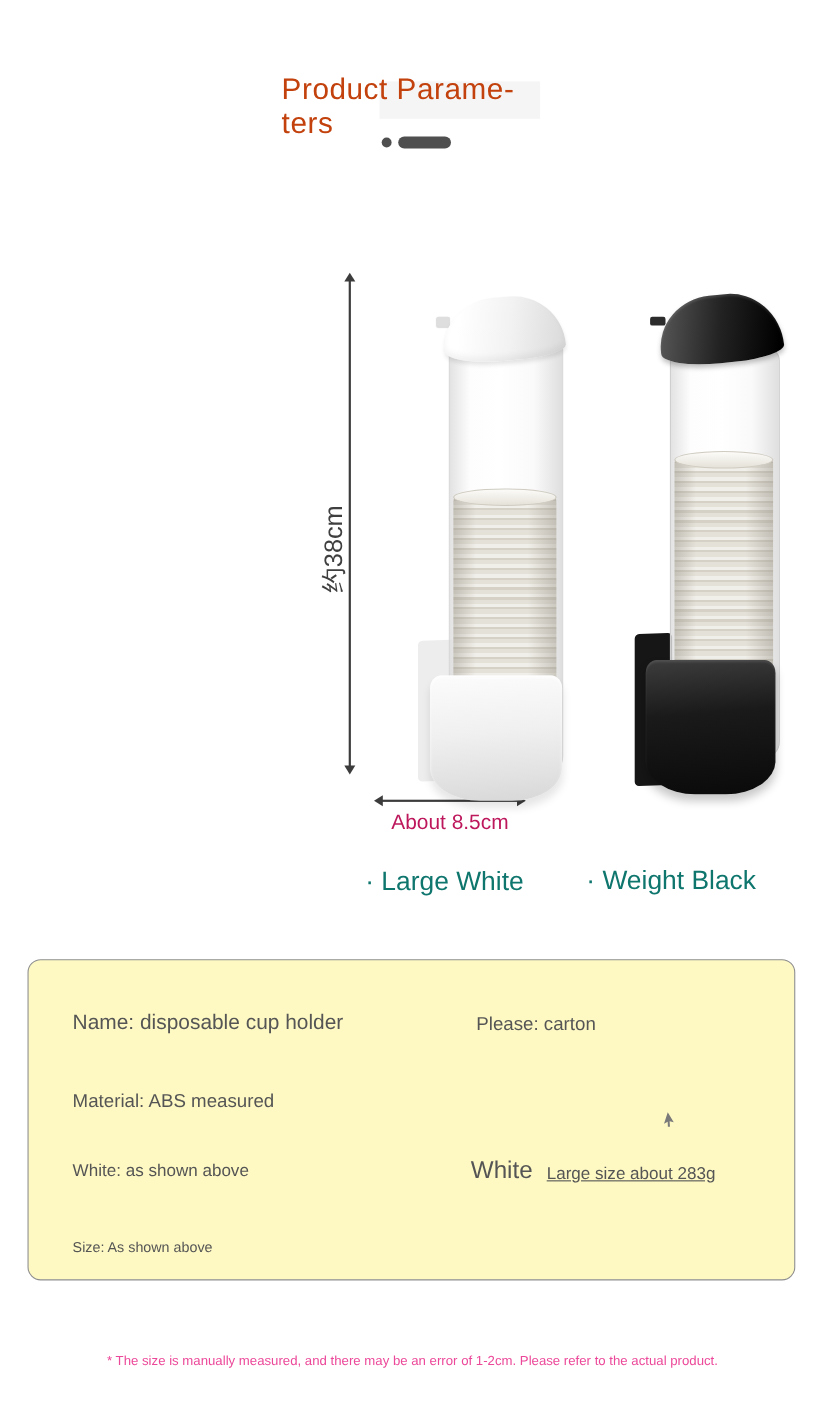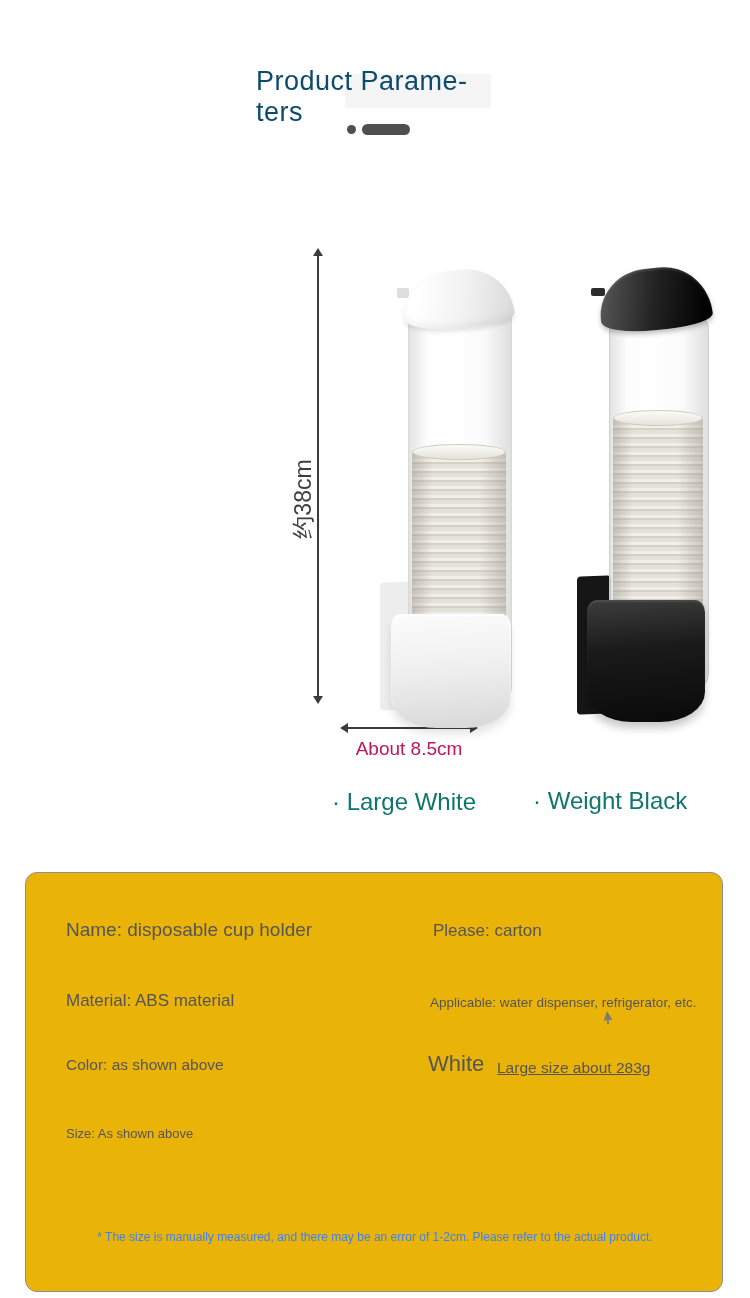--- a/index.html
+++ b/index.html
@@ -1,21 +1,21 @@
 <!DOCTYPE html>
 <html><head>
 <meta charset="utf-8">
 <style>
   html,body{margin:0;padding:0;background:#ffffff;}
   body{font-family:"Liberation Sans", sans-serif;}
   .canvas{position:relative;width:750px;height:1298px;margin:0 auto;background:#ffffff;overflow:hidden;}
 
   
   .title-bg{position:absolute;left:345px;top:74px;width:146px;height:34px;background:#f5f5f5;}
-  .page-title{position:absolute;left:256px;top:48px;font-size:27px;line-height:31px;color:#0c4a6e;font-weight:400;letter-spacing:.5px;}
+  .page-title{position:absolute;left:256px;top:48px;font-size:27px;line-height:31px;color:#c2410c;font-weight:400;letter-spacing:.5px;}
   .title-underline{position:absolute;left:347px;top:123px;width:70px;height:12px;}
   .title-underline .dot{position:absolute;left:0;top:2px;width:9px;height:9px;border-radius:50%;background:#4f4f4f;}
   .title-underline .bar{position:absolute;left:15px;top:1px;width:48px;height:11px;border-radius:6px;background:#4f4f4f;}
 
   
   .vdim{position:absolute;left:316px;top:248px;width:4px;height:456px;}
   .vdim .line{position:absolute;left:1px;top:4px;bottom:4px;width:1.5px;background:#3c3c3c;}
   .vdim .head-t{position:absolute;left:-3px;top:0;width:0;height:0;border-left:5px solid transparent;border-right:5px solid transparent;border-bottom:8px solid #3c3c3c;}
   .vdim .head-b{position:absolute;left:-3px;bottom:0;width:0;height:0;border-left:5px solid transparent;border-right:5px solid transparent;border-top:8px solid #3c3c3c;}
   .vdim-label{position:absolute;left:240px;top:483px;width:125px;height:32px;line-height:32px;text-align:center;font-size:23px;color:#3f3f3f;transform:rotate(-90deg);}
@@ -71,35 +71,35 @@
     background:linear-gradient(175deg,#3d3d3d 0%,#1a1a1a 40%,#0a0a0a 100%);
     border-radius:10px 10px 38% 38% / 12px 12px 30px 30px;
     box-shadow:0 6px 9px rgba(0,0,0,.22), inset 0 2px 2px rgba(255,255,255,.10);}
 
   
   .variant{position:absolute;font-size:24px;color:#0f766e;}
   .variant-white{left:332px;top:788px;}
   .variant-black{left:533px;top:787px;}
 
   
-  .param-box{position:absolute;left:25px;top:872px;width:698px;height:420px;
-    border:1.5px solid #8f8f8f;border-radius:12px;box-sizing:border-box;background:#eab308;}
+  .param-box{position:absolute;left:25px;top:872px;width:698px;height:292px;
+    border:1.5px solid #8f8f8f;border-radius:12px;box-sizing:border-box;background:#fef9c3;}
   .param-box span{position:absolute;white-space:nowrap;color:#555555;}
   .p-name{left:40px;top:46px;font-size:19px;}
   .p-packing{left:407px;top:48px;font-size:17px;}
   .p-material{left:40px;top:118px;font-size:17px;}
   .p-applicable{left:404px;top:122px;font-size:13.5px;color:#4f4f4f;}
   .p-color{left:40px;top:183px;font-size:15.5px;}
   .p-weight-label{left:402px;top:178px;font-size:22px;color:#a3a3a3;}
   .p-weight-value{left:471px;top:186px;font-size:15.5px;color:#4f4f4f;text-decoration:underline;}
   .p-size{left:40px;top:253px;font-size:13px;}
   .cursor-icon{position:absolute;left:577px;top:138px;width:12px;height:14px;color:#777;}
 
   
-  .footnote{position:absolute;left:0;top:1218px;width:750px;text-align:center;font-size:12px;color:#3b82f6;}
+  .footnote{position:absolute;left:0;top:1218px;width:750px;text-align:center;font-size:12px;color:#ec4899;}
 </style>
 </head>
 <body>
 
 <div class="canvas">
 
   <div class="title-bg"></div>
   <h1 class="page-title"><span>Product Parame-</span><br><span>ters</span></h1>
   <div class="title-underline">
     <span class="dot"></span>
@@ -141,23 +141,22 @@
     <div class="head-r"></div>
   </div>
   <div class="hdim-label">About 8.5cm</div>
 
   <div class="variant variant-white">· Large White</div>
   <div class="variant variant-black">· Weight Black</div>
 
   <section class="param-box">
     <span class="p-name">Name: disposable cup holder</span>
     <span class="p-packing">Please: carton</span>
-    <span class="p-material">Material: ABS material</span>
-    <span class="p-applicable">Applicable: water dispenser, refrigerator, etc.</span>
-    <span class="p-color">Color: as shown above</span>
+    <span class="p-material">Material: ABS measured</span>
+    <span class="p-color">White: as shown above</span>
     <span class="p-weight-label">White</span>
     <span class="p-weight-value">Large size about 283g</span>
     <span class="p-size">Size: As shown above</span>
     <svg class="cursor-icon" viewBox="0 0 12 14" xmlns="http://www.w3.org/2000/svg">
       <path d="M2 1 L10 8 L6.2 8.4 L8 13 L6.2 13.6 L4.6 9.2 L2 12 Z" fill="#7a7a7a" transform="rotate(18 6 7)"></path>
     </svg>
   </section>
 
   <p class="footnote">* The size is manually measured, and there may be an error of 1-2cm. Please refer to the actual product.</p>
 

